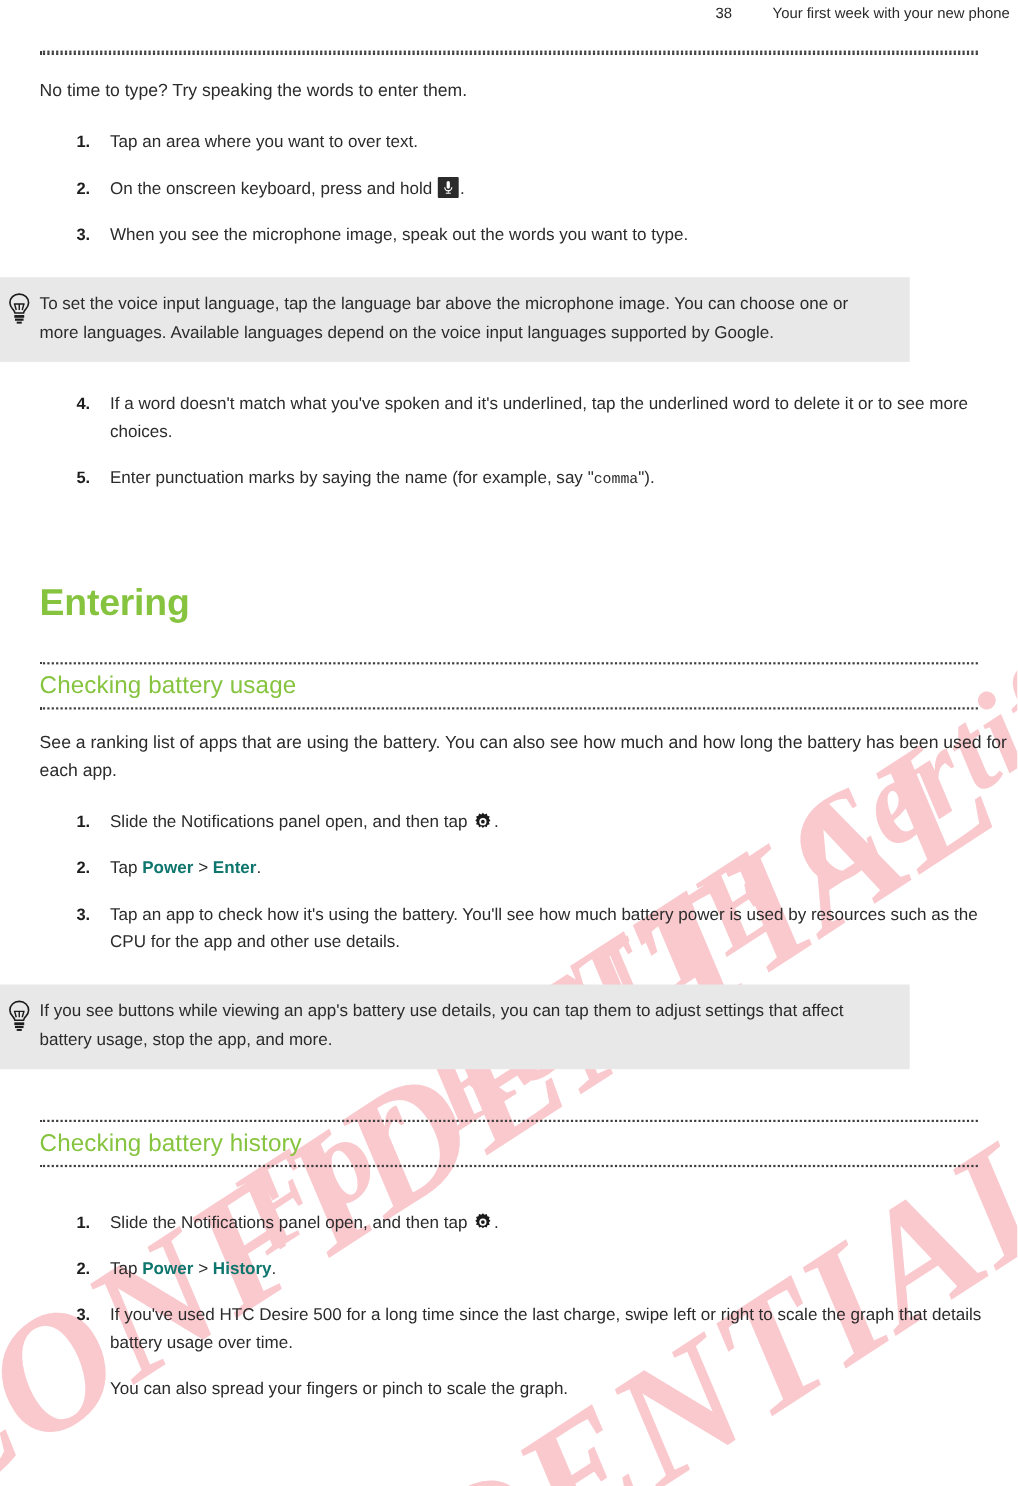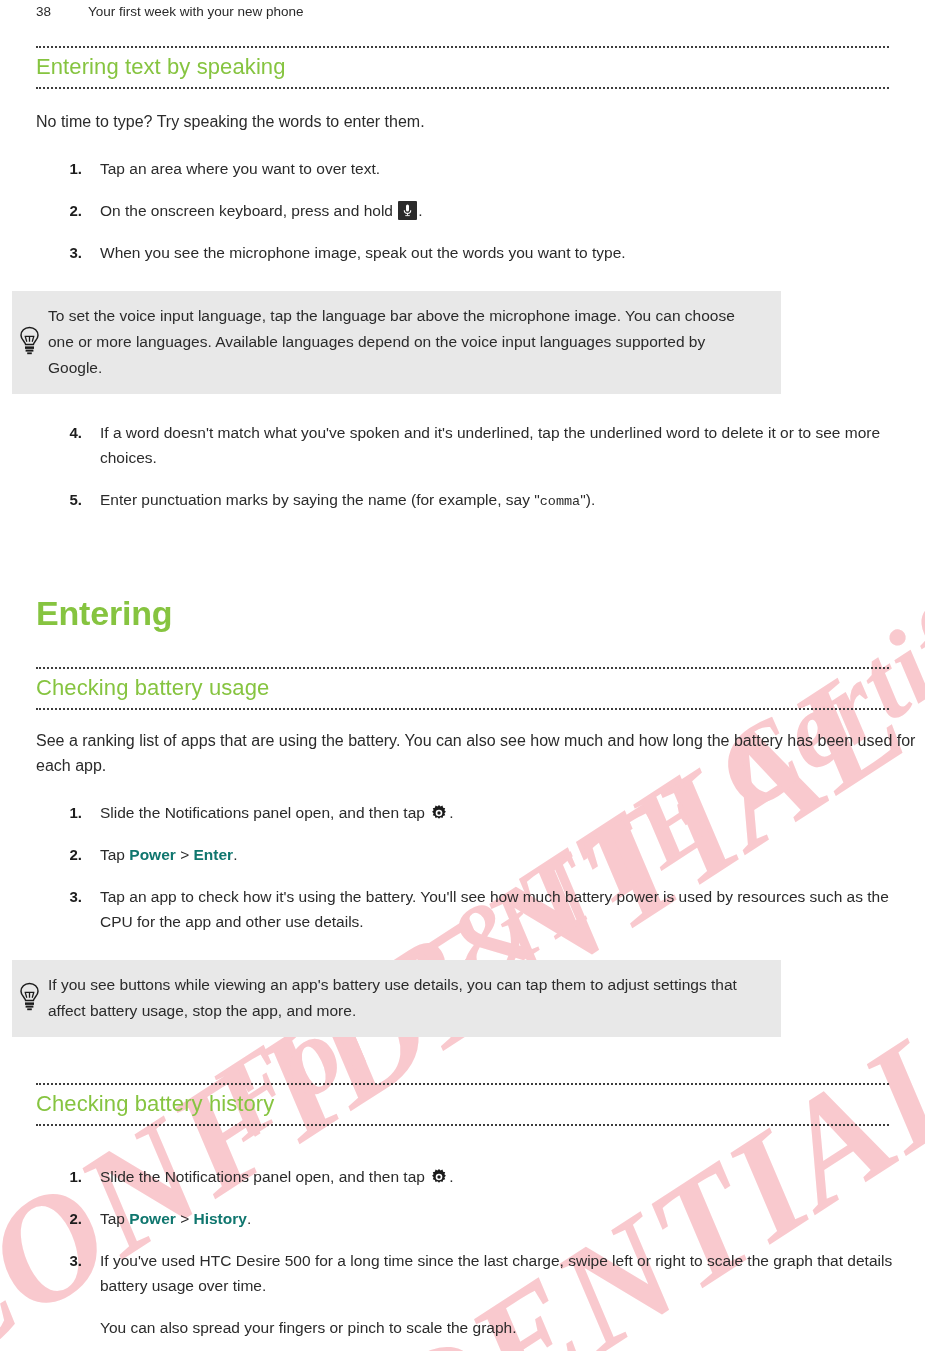--- a/index.html
+++ b/index.html
@@ -41,21 +41,21 @@
   .wm1 { left: -130px; top: 1260px; transform: rotate(-33deg); }
   .wm2 { left: 190px;  top: 1060px; transform: rotate(-33deg); }
   .wm3 { left: -60px;  top: 1620px; transform: rotate(-33deg); }
 
   
   #content {
     position: relative;
     z-index: 10;
     width: 925px;
   }
-  .pad { padding-left: 36px; padding-right: 7px; }
+  .pad { padding-left: 36px; padding-right: 7px; justify-content: flex-end; }
 
   
   .runhead {
     display: flex;
     align-items: baseline;
     font-size: 13.5px;
     color: #2a2a2a;
     padding-top: 4px;
     height: 26px;
   }
@@ -139,25 +139,24 @@
     background: #2b2b2b;
     border-radius: 1px;
     position: relative;
     margin: 0 1px;
   }
   .ic-gear { width: 18px; height: 18px; margin: 0 1px; }
 
   
   .tipbox {
     background: #e8e8e8;
-    width: 769px;
+    width: 827px;
     display: flex;
-    align-items: center;
+    align-items: flex-start;
     padding: 12px 14px 13px 0;
-    margin-left: 12px;
   }
   .tipbox .bulb {
     flex: none;
     width: 36px;
     padding-left: 6px;
     padding-top: 2px;
   }
   .tipbox .tiptext {
     font-size: 15.5px;
     line-height: 26px;
@@ -186,21 +185,20 @@
   <div id="content">
 
     <div class="runhead pad">
       <span class="pg">38</span>
       <span class="ttl">Your first week with your new phone</span>
     </div>
 
     <div class="sp20"></div>
 
     <div class="h2-rule"></div>
-    <h2 class="sub">Entering text by speaking</h2>
     <div class="h2-rule"></div>
 
     <div class="sp20"></div>
 
     <p class="body">No time to type? Try speaking the words to enter them.</p>
 
     <div class="sp22"></div>
 
     <ol class="steps">
       <li>

